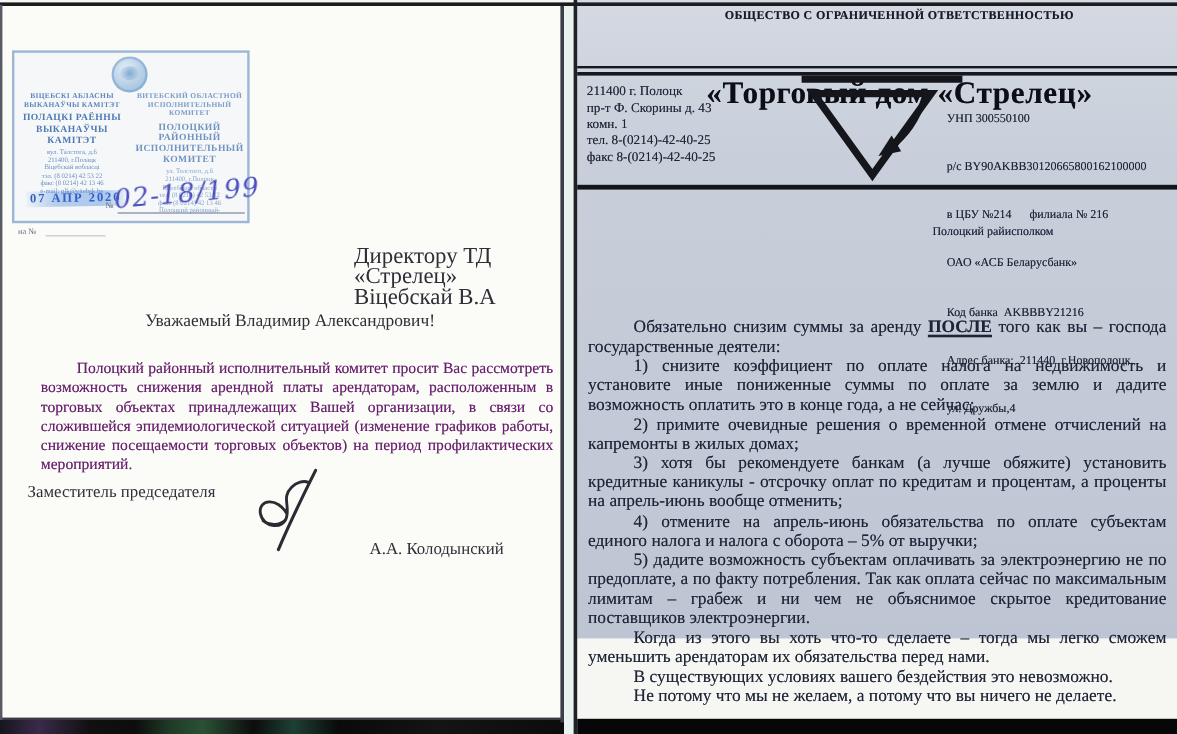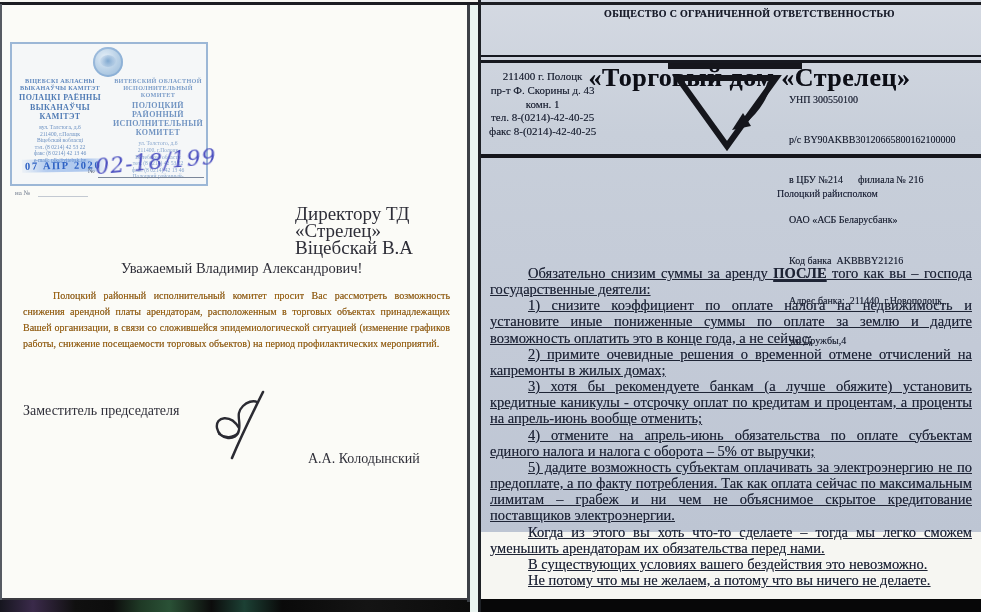--- a/index.html
+++ b/index.html
@@ -39,44 +39,44 @@
     padding:1px 3px;transform:rotate(-1deg);}
   .no-sign{position:absolute;left:86px;top:162px;font-size:7px;color:#5a6578;}
   .no-line{position:absolute;left:96px;top:172px;width:106px;border-top:1px solid #7a8699;}
   .handwritten{position:absolute;left:93px;top:144px;font-size:22px;font-style:italic;
     font-family:"DejaVu Serif",serif;color:#4b4fc0;transform:rotate(-5deg);letter-spacing:1px;filter:blur(.2px);}
   .na-no{position:absolute;left:13px;top:184px;font-size:7px;color:#6b7689;}
   .na-no-line{position:absolute;left:36px;top:191px;width:50px;border-top:1px solid #c3c9d2;}
 
   .addressee{position:absolute;left:293px;top:200px;font-size:19px;line-height:17px;color:#2e2e38;}
   .salutation{position:absolute;left:119px;top:255px;font-size:14.5px;color:#2e2e38;}
-  .body-left{position:absolute;left:21px;top:283px;width:427px;font-size:10px;line-height:15.9px;
-    text-align:justify;text-indent:30px;color:#a16207;margin:0;text-shadow:0 0 .4px rgba(40,40,55,.55);}
+  .body-left{position:absolute;left:21px;top:283px;width:427px;font-size:13px;line-height:15.9px;
+    text-align:justify;text-indent:30px;color:#701a75;margin:11px;text-shadow:0 0 .4px rgba(40,40,55,.55);}
   .sig-title{position:absolute;left:21px;top:398px;font-size:14px;color:#30303a;}
   .sig-name{position:absolute;left:306px;top:398px;font-size:14px;color:#30303a;margin-top:48px;}
   .signature-svg{position:absolute;left:203px;top:383px;}
 
   
   .doc-right{position:absolute;left:481px;top:0;width:500px;height:532px;
     background:linear-gradient(180deg,#d4d9e2 0%,#c8cfda 25%,#c3cad7 65%,#bdc5d3 100%);
     color:#1e2435;text-shadow:0 0 .45px rgba(25,32,60,.6);padding-left:37px;}
   .org-type{position:absolute;left:0;right:0;top:8px;text-align:center;font-size:10px;font-weight:bold;
     letter-spacing:.3px;color:#191c28;}
   .org-title{position:absolute;left:0;right:0;top:19px;text-align:center;font-size:26px;font-weight:bold;
     letter-spacing:.5px;color:#0d0e15;margin-top:44px;}
   .rule-double{position:absolute;left:0;right:0;top:55px;height:3px;border-top:2px solid #16181f;border-bottom:3px solid #16181f;}
-  .addr-left{position:absolute;left:8px;top:70px;font-size:11px;line-height:13.8px;color:#1f2534;text-align:center;}
+  .addr-left{position:absolute;left:8px;top:70px;font-size:11px;line-height:13.8px;color:#1f2534;}
   .addr-right{position:absolute;left:308px;top:66px;font-size:10px;line-height:13.4px;color:#1f2534;white-space:pre;}
   .logo-svg{position:absolute;left:183px;top:60px;}
   .rule-thick{position:absolute;left:0;right:0;top:154px;height:3.5px;background:#14151b;}
   .ref-block{position:absolute;left:8px;top:188px;font-size:15px;line-height:22.5px;color:#20263a;}
   .recipient{position:absolute;left:252px;top:188px;font-size:10px;color:#20263a;margin-left:44px;}
   .body-right{position:absolute;left:9px;top:265px;width:482px;font-size:14.5px;line-height:16.15px;
     text-align:justify;color:#1e2435;}
-  .body-right p{margin:0;text-indent:38px;text-decoration:underline;}
+  .body-right p{margin:0;text-indent:38px;}
   .u{font-weight:bold;text-decoration:underline;text-decoration-thickness:2px;text-underline-offset:2px;}
   .bottom-bar{position:absolute;left:0;right:0;top:599px;height:13px;background:#070708;}
 </style>
 </head>
 <body>
 
 <div class="screen">
 
   <section class="doc-left">
 

